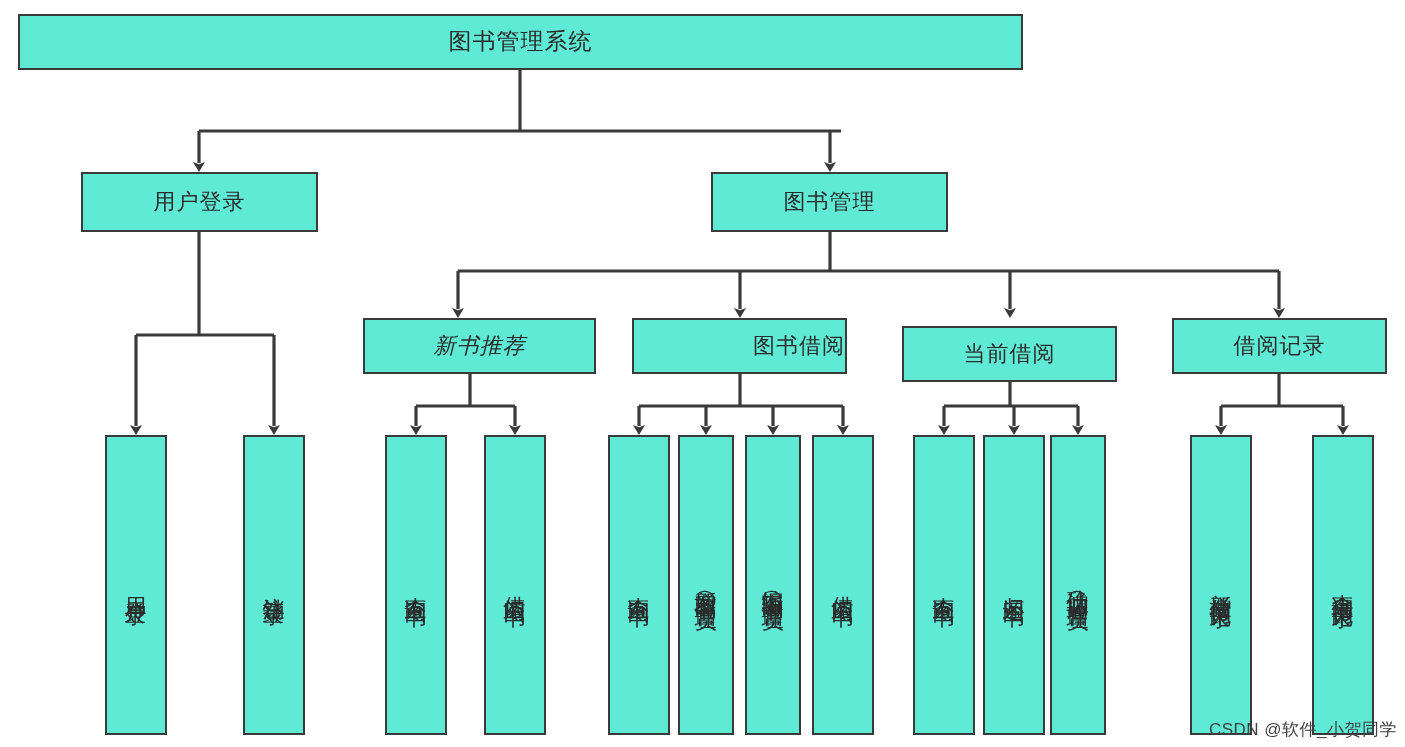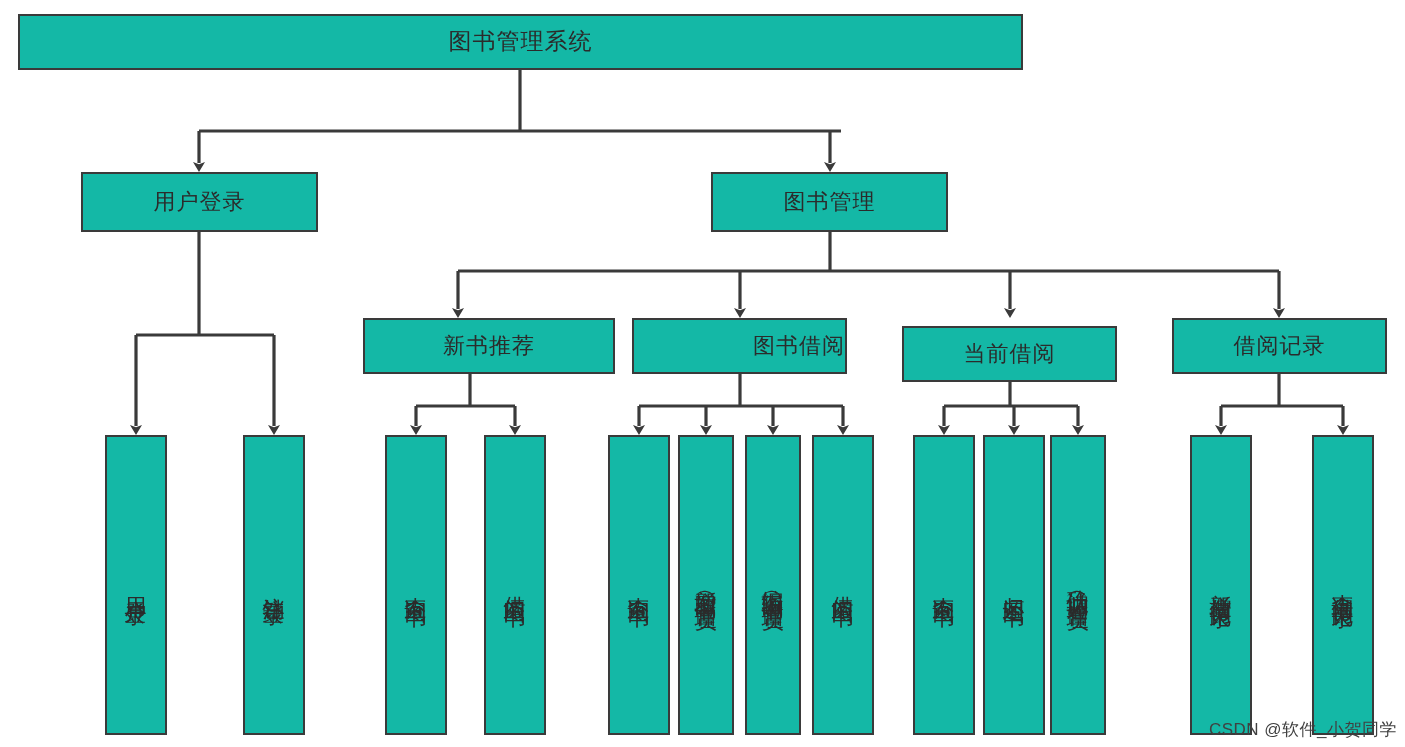--- a/index.html
+++ b/index.html
@@ -20,21 +20,21 @@
     left: 0;
     top: 0;
     width: 1405px;
     height: 747px;
     pointer-events: none;
   }
   .node {
     position: absolute;
     box-sizing: border-box;
     border: 2px solid #3a3a3a;
-    background: #14b8a6;
+    background: #5eead4;
     color: #2b2b2b;
     display: flex;
     align-items: center;
     justify-content: center;
     z-index: 2;
   }
   .node.horiz {
     font-size: 22px;
     letter-spacing: 1px;
     line-height: 1.1;
@@ -128,21 +128,21 @@
     <span>图书管理系统</span>
   </div>
 
   <div class="node horiz" style="left: 81px; top: 172px; width: 237px; height: 60px;">
     <span>用户登录</span>
   </div>
   <div class="node horiz" style="left: 711px; top: 172px; width: 237px; height: 60px;">
     <span>图书管理</span>
   </div>
 
-  <div class="node horiz" style="left: 363px; top: 318px; width: 252px; height: 56px;">
+  <div class="node horiz" style="left: 363px; top: 318px; width: 233px; height: 56px; font-style: italic;">
     <span>新书推荐</span>
   </div>
   <div class="node horiz" style="left: 632px; top: 318px; width: 215px; height: 56px; justify-content: flex-end;">
     <span>图书借阅</span>
   </div>
   <div class="node horiz" style="left: 902px; top: 326px; width: 215px; height: 56px;">
     <span>当前借阅</span>
   </div>
   <div class="node horiz" style="left: 1172px; top: 318px; width: 215px; height: 56px;">
     <span>借阅记录</span>

